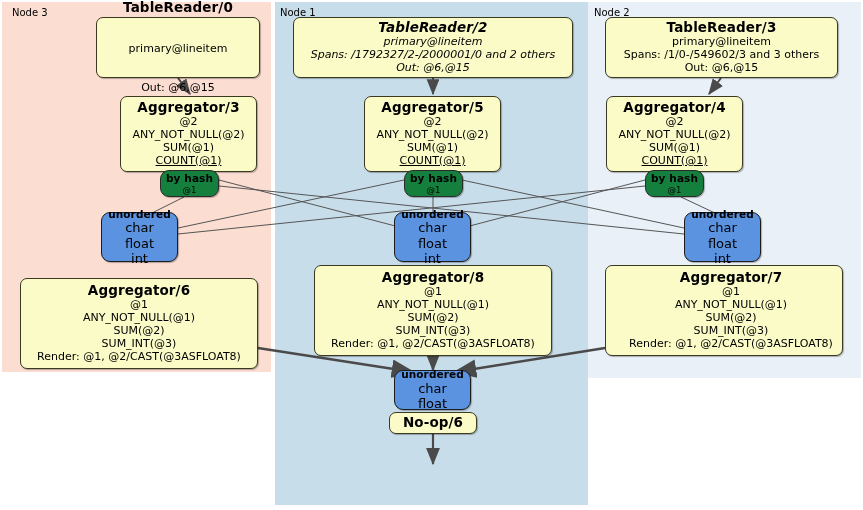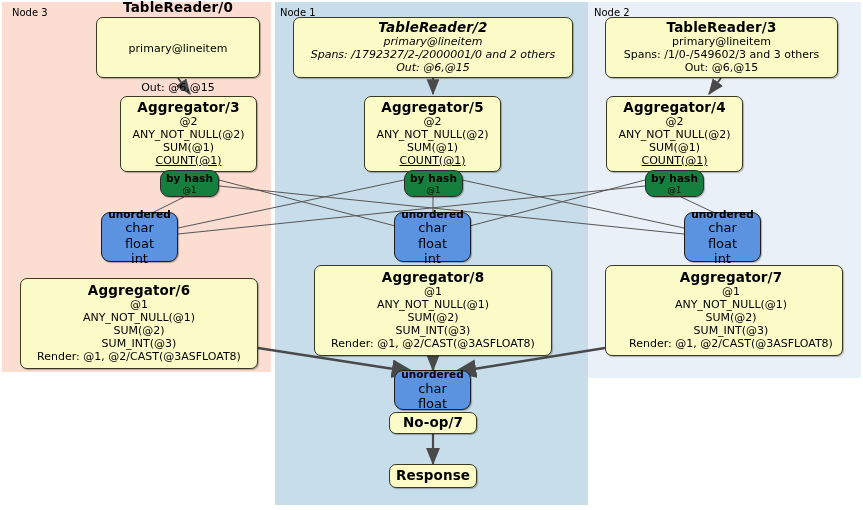--- a/index.html
+++ b/index.html
@@ -242,20 +242,17 @@
     <div class="sub">Render: @1, @2/CAST(@3ASFLOAT8)</div>
   </div>
 
   <div class="gnode stream" style="left:394px; top:370px; width:77px; height:40px;">
     <div class="ttl small">unordered</div>
     <div class="sub mini">char</div>
     <div class="sub mini">float</div>
   </div>
 
   <div class="gnode proc" style="left:389px; top:412px; width:88px; height:22px;">
-    <div class="ttl">No-op/7</div>
-  </div>
-
-  <div class="gnode proc" style="left:389px; top:464px; width:88px; height:24px;">
-    <div class="ttl">Response</div>
-  </div>
+    <div class="ttl">No-op/6</div>
+  </div>
+
 
 </div>
 
 </body></html>

